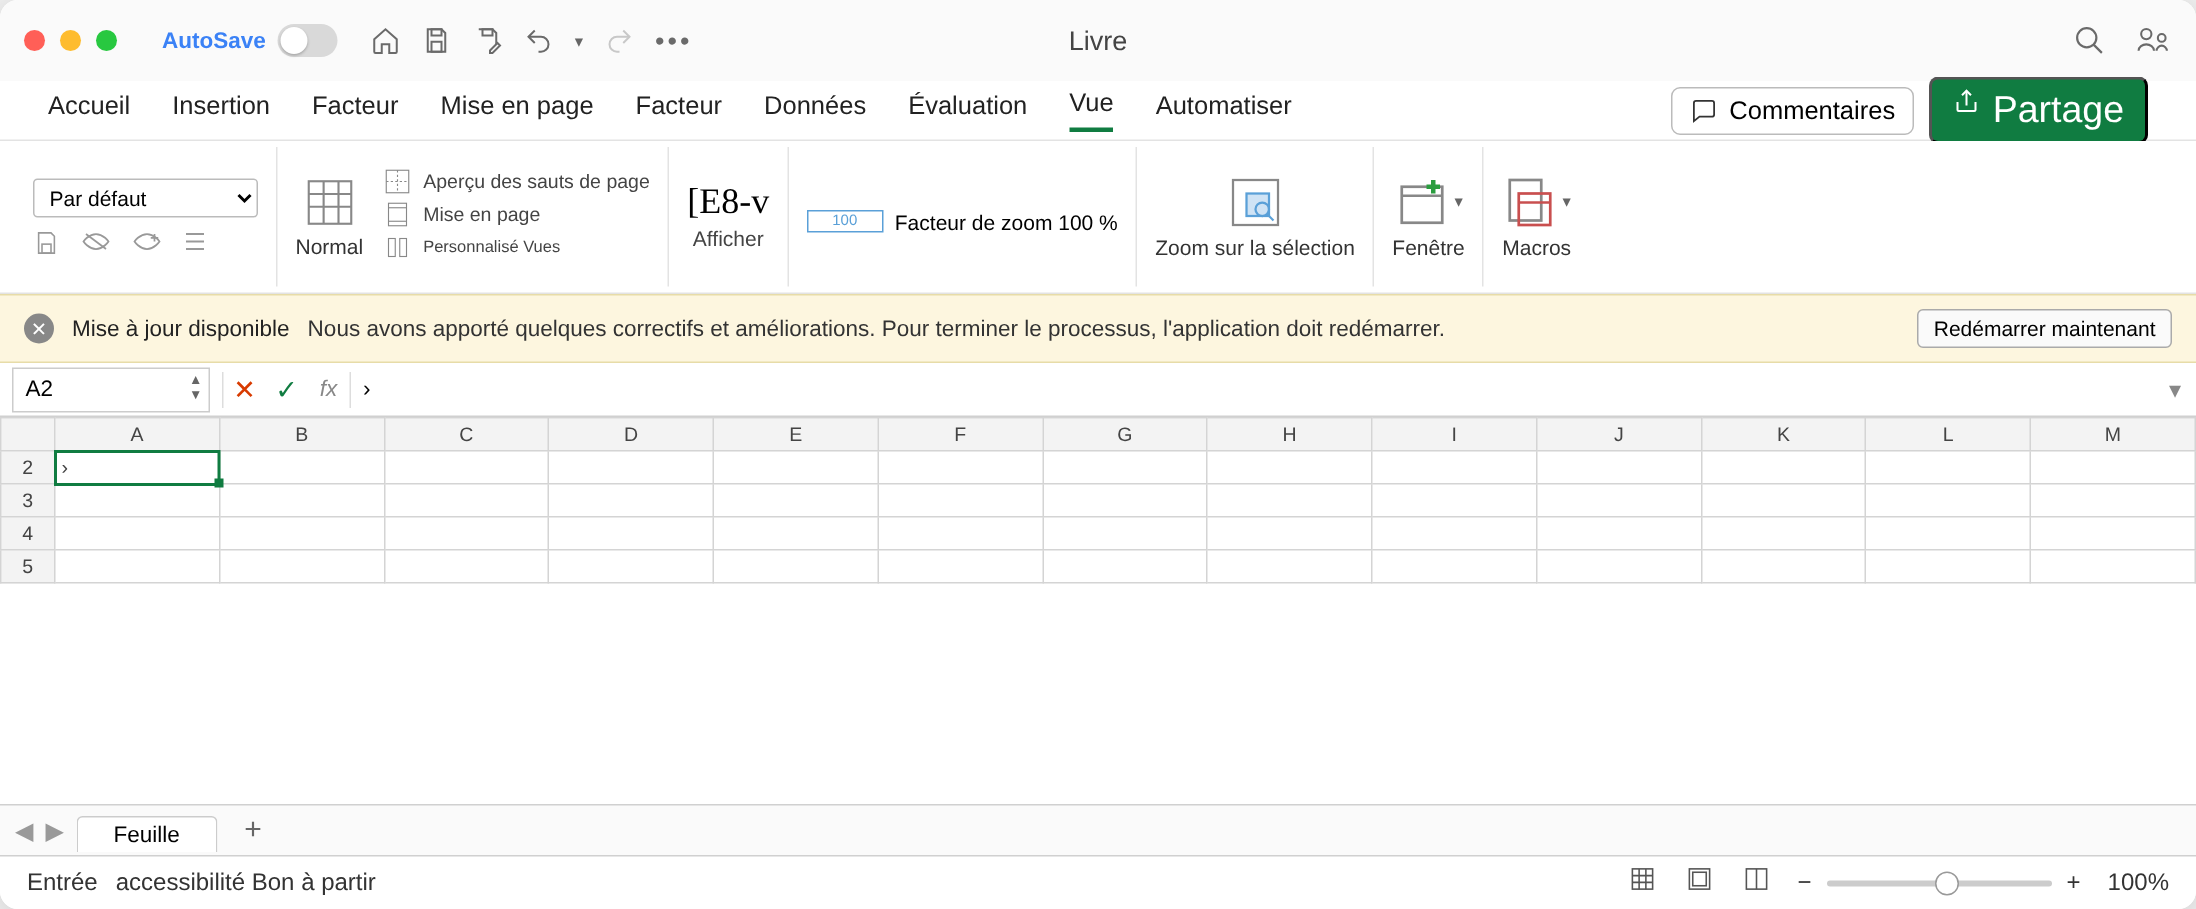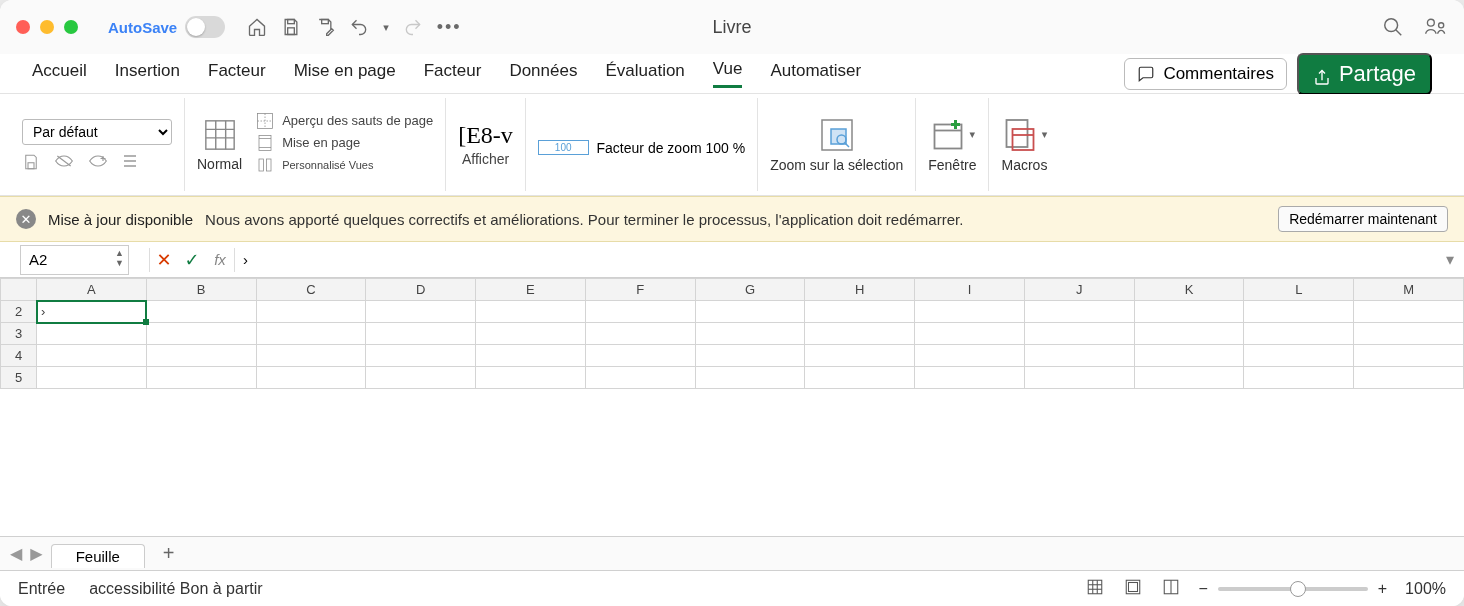--- a/index.html
+++ b/index.html
@@ -18,41 +18,41 @@
 .qat { display: flex; gap: 14px; margin-left: 10px; align-items: center; }
 .qat svg, .qat .dot3 { color: #6a6a6a; }
 .dot3 { font-size: 18px; letter-spacing: 2px; color:#6a6a6a;}
 .doc-title { position: absolute; left: 50%; transform: translateX(-50%); color: #444; font-size: 18px; }
 .titlebar-right { margin-left: auto; display: flex; gap: 20px; align-items: center; color:#6a6a6a;}
 .ribbon-tabs { height: 40px; display: flex; align-items: center; padding: 0 32px; gap: 28px; border-bottom: 1px solid #e3e3e3; }
 .rtab { font-size: 17px; color: #222; cursor: pointer; padding-bottom: 6px;}
 .rtab.active { border-bottom: 3px solid #107c41; font-weight: 400;}
 .ribbon-tabs-right { margin-left: auto; display: flex; gap: 10px; align-items: center;}
 .comments-btn { border:1px solid #bbb; border-radius: 6px; background:#fff; padding:5px 12px; display:flex; align-items:center; gap:8px; font-size:17px;}
-.share-btn { border-radius: 6px; background:#107c41; color:#fff; padding:6px 14px; display:flex; align-items:flex-end; gap:8px; font-size:22px; font-weight:400;}
+.share-btn { border-radius: 6px; background:#107c41; color:#fff; padding:6px 14px; display:flex; align-items:flex-start; gap:8px; font-size:25px; font-weight:400;}
 .ribbon { height: 102px; background:#fff; border-bottom:1px solid #e3e3e3; display:flex; align-items:stretch; padding: 4px 10px;}
 .rgroup { display:flex; flex-direction:column; padding: 4px 12px; border-right:1px solid #e3e3e3; justify-content:center;}
 .rgroup:last-child{border-right:none;}
 .rgroup-row { display:flex; gap:14px; align-items:center;}
 .rgroup .lbl { font-size:14px; color:#444; text-align:center; margin-top:2px;}
 .vsel { width:150px; height:26px; border:1px solid #bbb; border-radius:3px; font-size:14px; padding:0 6px; background:#fff;}
 .small-icons { display:flex; gap:14px; margin-top:8px; }
 .big-btn { display:flex; flex-direction:column; align-items:center; gap:4px; font-size:14px; color:#333;}
 .mini-row { display:flex; align-items:center; gap:8px; font-size:13px; color:#444; margin-bottom:4px;}
 .mini-row svg{flex-shrink:0;}
 .zoom-select { width:200px; height:26px; border:1px solid #bbb; background:#fff; font-size:14px; padding:0 6px;}
 .zoom-row { display:flex; align-items:center; gap:8px; font-size:14px; margin-top:6px;}
 .drop-caret { font-size:11px; color:#666;}
 .banner { height:46px; background:#fdf6df; border-top:1px solid #e7dca8; border-bottom:1px solid #e7dca8; display:flex; align-items:center; padding:0 16px; gap:12px;}
 .banner-close { width:20px; height:20px; border-radius:50%; background:#888; color:#fff; display:flex; align-items:center; justify-content:center; font-size:13px;}
 .banner-title { font-size:15px; color:#222; font-weight:500;}
 .banner-text { font-size:15px; color:#333;}
 .banner-btn { margin-left:auto; border:1px solid #aaa; background:#fafafa; border-radius:4px; padding:4px 10px; font-size:14px;}
 .formula-bar { height:36px; display:flex; align-items:center; border-bottom:1px solid #d0d0d0;}
-.namebox { width:109px; height:30px; border:1px solid #ccc; margin:0 20px; display:flex; align-items:center; padding:0 8px; font-size:15px; background:#fff; position:relative;}
+.namebox { width:132px; height:30px; border:1px solid #ccc; margin:0 8px; display:flex; align-items:center; padding:0 8px; font-size:15px; background:#fff; position:relative;}
 .namebox-steppers { position:absolute; right:4px; top:2px; font-size:9px; color:#666; line-height:10px;}
 .fb-btn { width:28px; text-align:center; font-size:18px;}
 .fb-cancel{color:#d83b01;}
 .fb-ok{color:#107c41;}
 .fb-fx{ font-style:italic; color:#888; font-size:15px;}
 .fb-input { flex:1; border:none; padding:0 8px; font-size:15px; outline:none;}
 .fb-expand { margin-left:auto; padding:0 10px; color:#888;}
 .grid { flex:1; overflow:auto; position:relative; background:#fff;}
 table.sheet { border-collapse:collapse; width:100%; table-layout:fixed;}
 table.sheet th, table.sheet td { border:1px solid #d4d4d4; height:22px; font-size:13px; text-align:center; font-weight:400; color:#444; background:#fff;}
@@ -421,21 +421,21 @@
 
   <div class="sheet-tabs">
     <span class="nav-arrow">◀</span>
     <span class="nav-arrow">▶</span>
     <div class="sheet-tab">Feuille</div>
     <span class="add-sheet">+</span>
   </div>
 
   <div class="statusbar">
     <span>Entrée</span>
-    <span style="margin-left:24px;">accessibilité Bon à partir</span>
+    <span style="margin-left:12px;">accessibilité Bon à partir</span>
     <div class="status-right">
       <div class="view-icons">
         <span><svg width="18" height="18" viewBox="0 0 24 24" fill="none" stroke="#555" stroke-width="1.4">
               <rect x="3" y="3" width="18" height="18"></rect>
               <line x1="3" y1="9" x2="21" y2="9"></line>
               <line x1="3" y1="15" x2="21" y2="15"></line>
               <line x1="9" y1="3" x2="9" y2="21"></line>
               <line x1="15" y1="3" x2="15" y2="21"></line>
             </svg></span>
         <span><svg width="18" height="18" viewBox="0 0 24 24" fill="none" stroke="#555" stroke-width="1.4">

